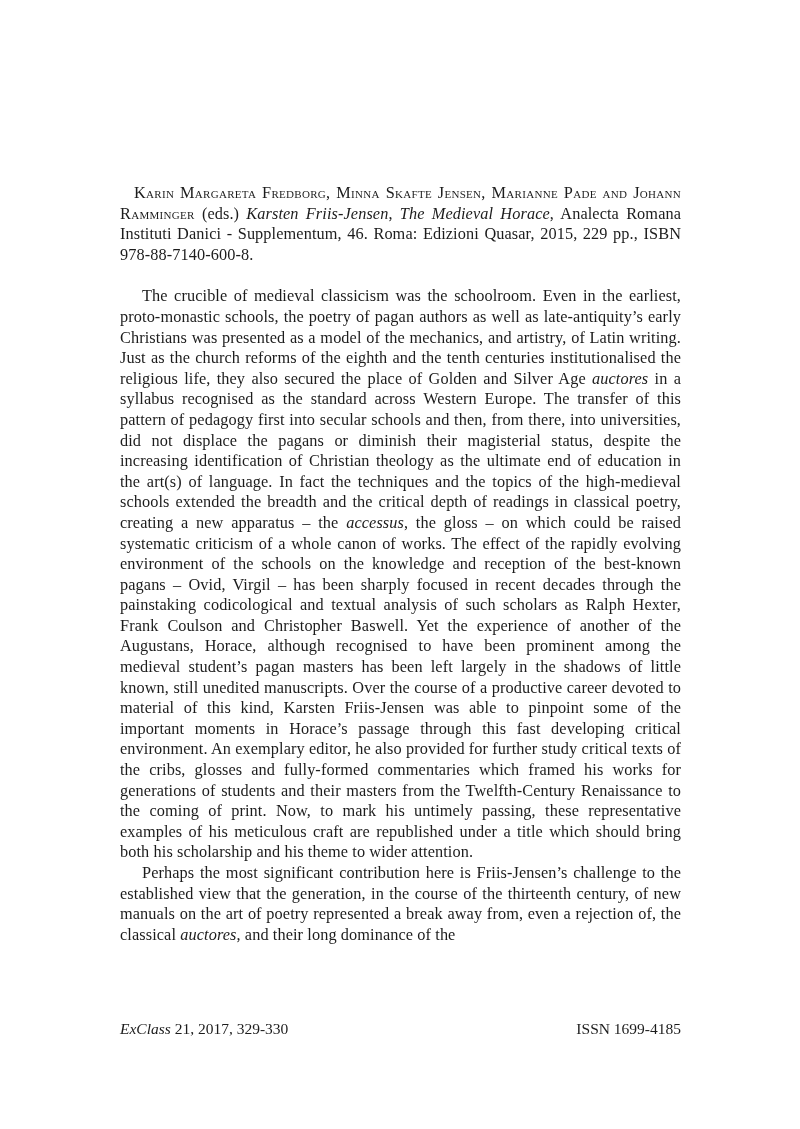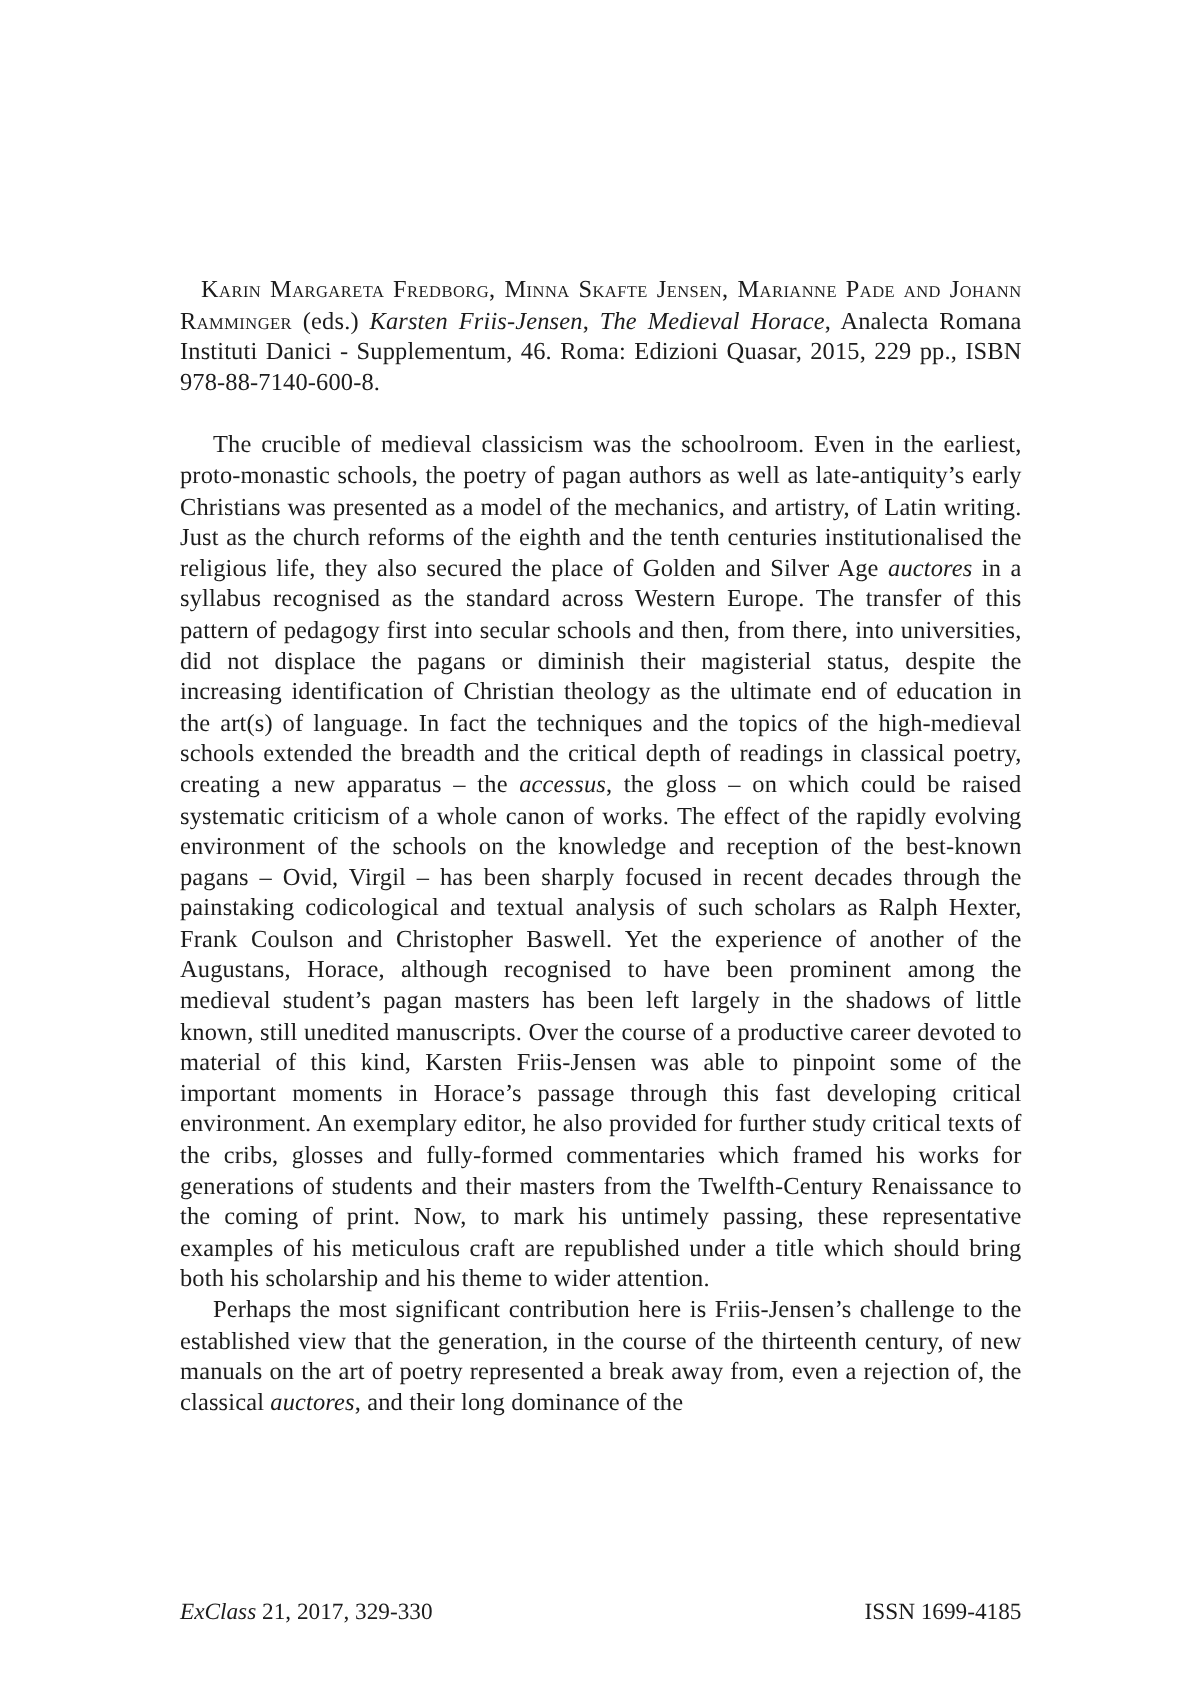--- a/index.html
+++ b/index.html
@@ -43,21 +43,21 @@
   }
   .run-normal { font-style: normal; }
   .run-italic { font-style: italic; }
   .run-smallcaps {
     font-variant: small-caps;
     letter-spacing: 0.3px;
   }
   .footer {
     position: absolute;
     left: 120px;
-    top: 1065px;
+    top: 1019px;
     width: 561px;
     display: flex;
     justify-content: space-between;
     font-size: 15.5px;
     line-height: 20px;
     align-items: center;
   }
   .footer .run-italic { font-style: italic; }
 </style>
 </head>

